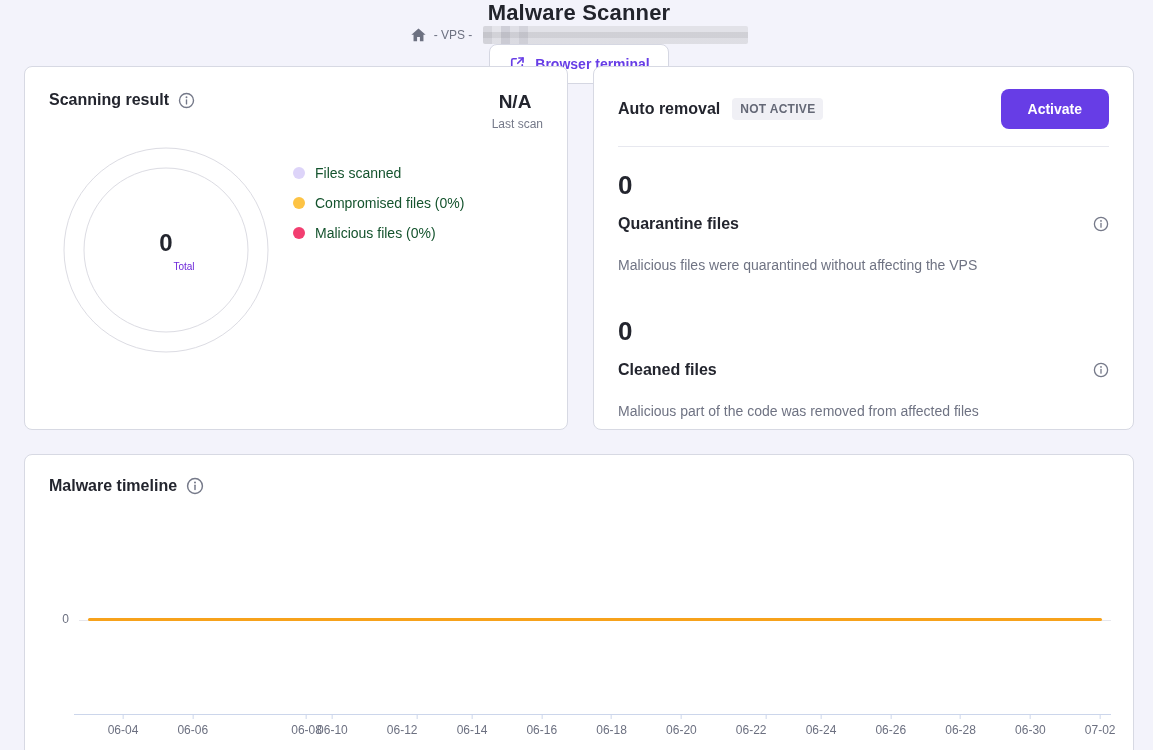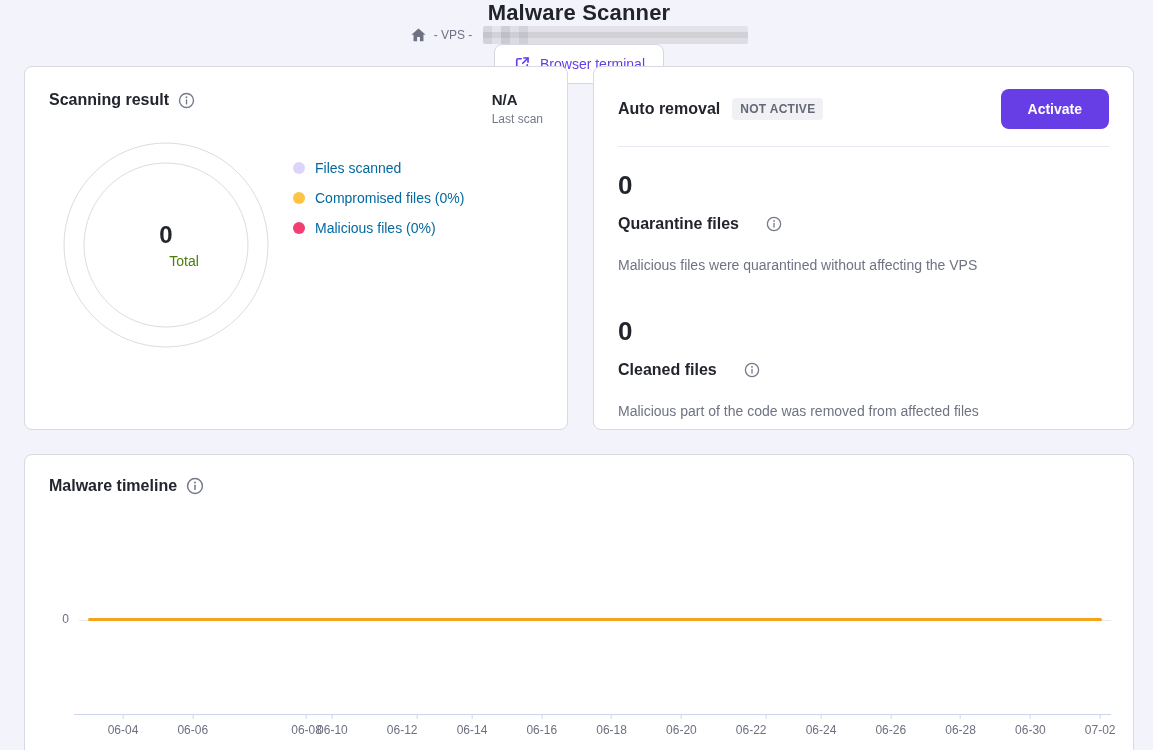--- a/index.html
+++ b/index.html
@@ -22,67 +22,67 @@
     background-image:
       linear-gradient(90deg,#d6d6dd 0 9px,#e4e4ea 9px 18px,#cfcfd8 18px 27px,#dfdfe6 27px 36px,#d3d3db 36px 45px,#e2e2e8 45px 54px),
       linear-gradient(#00000000 0 6px,#00000014 6px 12px,#00000005 12px 18px);
     background-blend-mode:multiply;
   }
   .spacer { flex:1; }
   .terminal-btn {
     display:flex; align-items:center; gap:9px;
     background:#fff; border:1px solid #d5d7e2; border-radius:8px;
     padding:10px 18px; cursor:pointer;
-    color:var(--primary,#673de6); font-size:14px; font-weight:400;
+    color:var(--primary,#673de6); font-size:14px; font-weight:700;
     font-family:"Liberation Sans",sans-serif;
   }
 
   
   .cards-row { display:flex; gap:25px; }
   .card {
     background:#fff; border:1px solid #d7d9e3; border-radius:8px;
   }
   .card-title-row { display:flex; align-items:center; gap:9px; }
   .card-title { font-size:16px; font-weight:700; color:#23252e; }
   .info-icon { display:flex; cursor:pointer; }
 
   
   .card-scan { width:544px; height:364px; padding:24px; }
   .scan-header { display:flex; align-items:flex-start; }
   .last-scan { margin-left:auto; text-align:left; }
-  .last-scan .val { font-size:15px; font-weight:700; color:#23252e; }
+  .last-scan .val { font-size:19px; font-weight:700; color:#23252e;margin-left:7px; }
   .last-scan .lbl { font-size:12px; color:#757989; margin-top:4px; }
   .scan-body { display:flex; margin-top:16px; }
   .donut-wrap { position:relative; width:206px; height:206px; margin-left:14px; }
   .donut-center { position:absolute; inset:0; display:flex; flex-direction:column; align-items:center; justify-content:center; }
   .donut-center .num { font-size:24px; font-weight:700; color:#23252e; }
-  .donut-center .cap { font-size:14px; color:#4d7c0f; margin-top:4px;margin-left:36px; }
+  .donut-center .cap { font-size:10px; color:#6d28d9; margin-top:4px;margin-left:36px; }
   .legend { margin:18px 0 0 24px; display:flex; flex-direction:column; gap:14px; }
   .legend-item { display:flex; align-items:center; gap:10px; cursor:pointer; }
   .legend-dot { width:12px; height:12px; border-radius:50%; flex:none; }
-  .legend-label { font-size:14px; color:#0369a1; }
+  .legend-label { font-size:14px; color:#14532d; }
 
   
   .card-auto { width:541px; height:364px; padding:22px 24px; }
   .auto-header { display:flex; align-items:center; gap:12px; }
   .status-badge {
     background:#f0f0f5; color:#646876; font-size:12px; font-weight:600;
     letter-spacing:.3px; padding:4px 8px; border-radius:4px; white-space:nowrap;
   }
   .activate-btn {
     margin-left:auto;
     background:var(--primary,#673de6); color:#fff; border:none; border-radius:8px;
     font-size:14px; font-weight:700; padding:12px 27px; cursor:pointer;
     font-family:"Liberation Sans",sans-serif;
   }
   .auto-divider { border:none; border-top:1px solid #e7e8ef; margin-top:17px; }
   .stat { margin-top:23px; }
   .stat + .stat { margin-top:43px; }
   .stat-value { font-size:26px; font-weight:700; color:#23252e; }
-  .stat-label-row { display:flex; align-items:center; gap:27px; margin-top:14px; }
+  .stat-label-row { display:flex; align-items:center; gap:27px; margin-top:14px;justify-content:space-between; }
   .stat-label { font-size:16px; font-weight:700; color:#23252e; }
   .stat-desc { font-size:14px; color:#6f7383; margin-top:24px; }
 
   
   .card-timeline { position:relative; width:1110px; height:350px; margin-top:24px; padding:22px 24px; }
   .grid-zero-line { position:absolute; left:54px; top:165px; width:1032px; height:1px; background:#e7e7ec; }
   .series-line { position:absolute; left:63px; top:163px; width:1014px; height:3px; border-radius:2px; background:var(--series,#f7a21b); }
   .y-label { position:absolute; left:24px; top:157px; width:20px; text-align:right; font-size:12px; color:#6c7080; }
   .x-axis-line { position:absolute; left:49px; top:259px; width:1037px; height:1px; background:var(--axis,#ccd6eb); }
   .x-axis-ticks { position:absolute; inset:0; pointer-events:none; }

